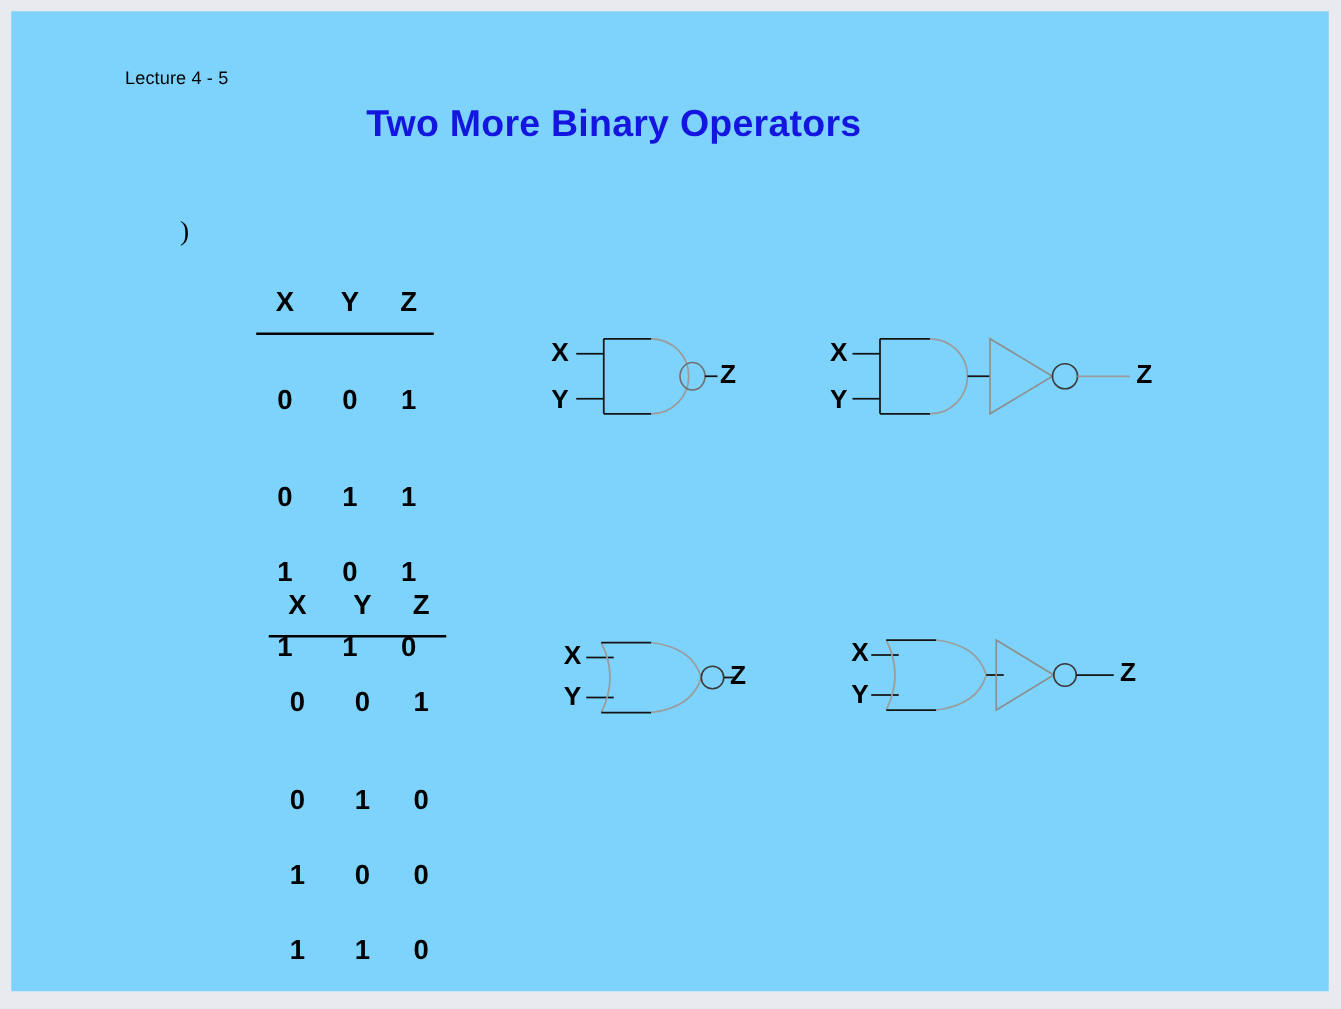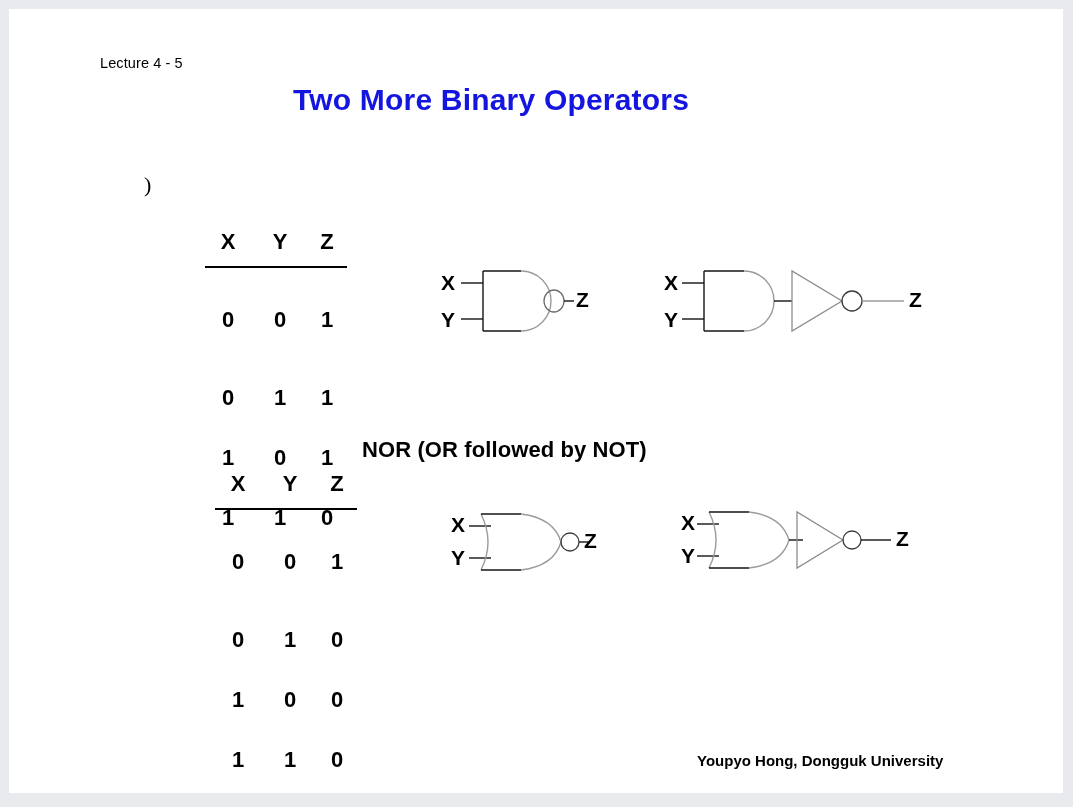--- a/index.html
+++ b/index.html
@@ -12,21 +12,21 @@
     height: 807px;
     overflow: hidden;
     font-family: "Liberation Sans", sans-serif;
   }
   #slide {
     position: absolute;
     left: 9px;
     top: 9px;
     width: 1054px;
     height: 784px;
-    background: #ffffff;
+    background: #7dd3fc;
   }
   .lecture-label {
     position: absolute;
     left: 91px;
     top: 46px;
     font-size: 14.5px;
     font-weight: normal;
     color: #000000;
     letter-spacing: 0.1px;
     white-space: nowrap;
@@ -210,21 +210,20 @@
       <line class="wire" x1="110" y1="40" x2="128" y2="40"></line>
 
       <path class="tri" d="M128 10 L128 70 L178 40 Z"></path>
 
       <circle class="bubble-d" cx="188" cy="40" r="10"></circle>
 
       <line class="body-g" x1="198" y1="40" x2="240" y2="40"></line>
     </svg>
   </div>
 
-  <div class="section-header" id="nor-header">NOR (OR followed by NOT)</div>
 
   <div class="truth-table" id="nor-table">
     <div class="tt-row hdr">
       <span class="tt-cell c0">X</span>
       <span class="tt-cell c1">Y</span>
       <span class="tt-cell c2">Z</span>
     </div>
     <div class="tt-rule"></div>
     <div class="tt-row r0">
       <span class="tt-cell c0">0</span>
@@ -279,15 +278,14 @@
       <path class="body-g" d="M68 8 Q101 12 108 36 Q101 60 68 64"></path>
 
       <line class="wire" x1="108" y1="36" x2="122" y2="36"></line>
 
       <path class="tri" d="M116 8 L116 64 L162 36 Z"></path>
       <circle class="bubble-d" cx="171" cy="36" r="9"></circle>
       <line class="wire" x1="180" y1="36" x2="210" y2="36"></line>
     </svg>
   </div>
 
-  <div class="footer">Youpyo Hong, Dongguk University</div>
 
 </div>
 
 </body></html>

